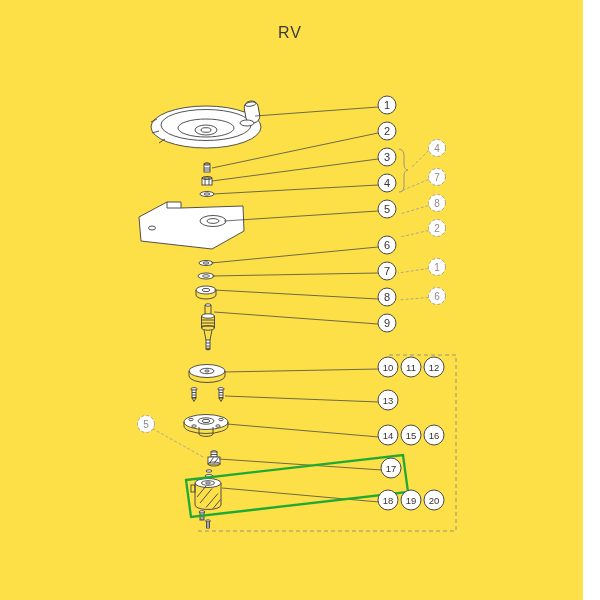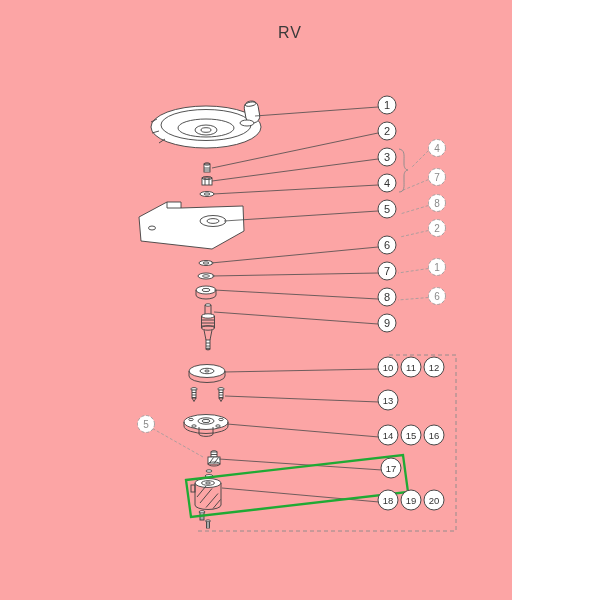--- a/index.html
+++ b/index.html
@@ -1,16 +1,16 @@
 <!DOCTYPE html>
 <html><head>
 <meta charset="utf-8">
 <style>
   html,body{margin:0;padding:0;background:#fff;}
-  .page{position:relative;width:512px;height:600px;background:#fca5a5;overflow:hidden;
+  .page{position:relative;width:583px;height:600px;background:#fde047;overflow:hidden;
         font-family:"Liberation Sans",sans-serif;}
   svg{position:absolute;inset:0;display:block;}
   .title-text{fill:#3a3a3a;font-size:16px;letter-spacing:1px;text-anchor:middle;}
   .part{stroke:#3f3f3f;stroke-width:0.9;fill:none;}
   .leader{stroke:#4a4a4a;stroke-width:0.8;fill:none;}
   .leader-dashed{stroke:#9b9b9b;stroke-width:0.8;fill:none;stroke-dasharray:3 2;}
   .boundary{stroke:#8a8a8a;stroke-width:0.9;fill:none;stroke-dasharray:4 3;}
   .co circle{fill:#ffffff;stroke:#4a4a4a;stroke-width:1;}
   .co text{fill:#333333;font-size:11px;text-anchor:middle;}
   .co2 text{font-size:9.5px;}

